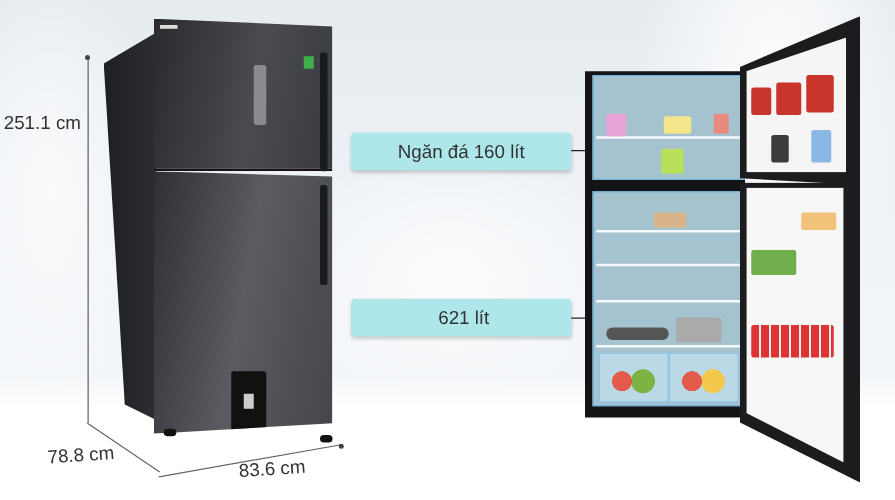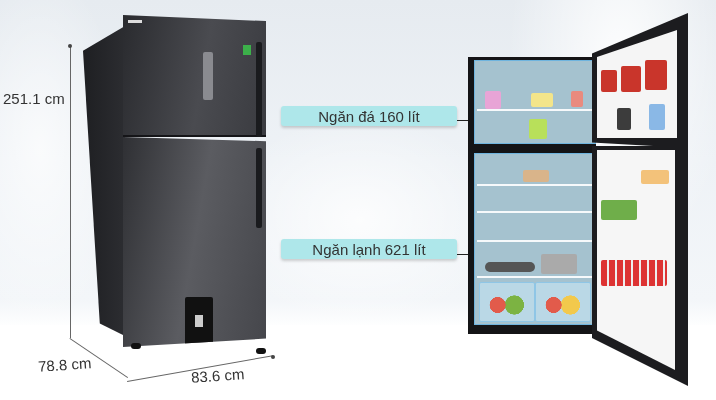--- a/index.html
+++ b/index.html
@@ -27,21 +27,21 @@
     clip-path:polygon(0 0,100% 2%,100% 96%,0 100%);}
   .handle{position:absolute;width:6px;background:#1a1b1e;border-radius:2px;}
   .panel{position:absolute;left:80px;top:37px;width:10px;height:48px;background:#8a8b90;border-radius:2px;}
   .logo{position:absolute;left:5px;top:5px;width:14px;height:3px;background:#ddd;}
   .badge-green{position:absolute;left:120px;top:30px;width:8px;height:10px;background:#3cb04a;}
   .dispenser{position:absolute;left:62px;top:160px;width:28px;height:50px;background:#111;border-radius:2px;}
   .dispenser .slot{position:absolute;left:10px;top:18px;width:8px;height:12px;background:#ccc;}
   .foot{position:absolute;width:10px;height:6px;background:#111;border-radius:3px;}
 
   
-  .callout{position:absolute;height:20px;background:#aee7ea;border-radius:3px;box-shadow:0 2px 3px rgba(0,0,0,.18);
+  .callout{position:absolute;height:30px;background:#aee7ea;border-radius:3px;box-shadow:0 2px 3px rgba(0,0,0,.18);
     display:flex;align-items:center;justify-content:center;font-size:15px;color:#333;}
   .callout b{font-weight:normal;margin-left:4px;}
   .c-line{position:absolute;height:1px;background:#222;}
   .c-dot{position:absolute;width:7px;height:7px;border-radius:50%;background:#111;}
 
   
   .open-body{position:absolute;left:468px;top:57px;width:128px;height:277px;background:#141416;}
   .freezer{position:absolute;left:474px;top:60px;width:120px;height:82px;background:rgba(190,225,240,.85);border:1px solid #6fb4de;}
   .fridge-comp{position:absolute;left:474px;top:153px;width:120px;height:170px;background:rgba(190,225,240,.85);border:1px solid #6fb4de;}
   .shelf{position:absolute;left:2px;right:2px;height:2px;background:rgba(255,255,255,.9);}
@@ -90,21 +90,20 @@
 </div>
 
 <div class="callout" style="left:281px;top:106px;width:176px;">
   <span>Ngăn đá</span>
   <b>160 lít</b>
 </div>
 <div class="c-line" style="left:457px;top:120px;width:46px;"></div>
 <div class="c-dot" style="left:501px;top:117px;"></div>
 
 <div class="callout" style="left:281px;top:239px;width:176px;">
-  <span>Ngăn lạnh</span>
   <b>621 lít</b>
 </div>
 <div class="c-line" style="left:457px;top:254px;width:46px;"></div>
 <div class="c-dot" style="left:501px;top:251px;"></div>
 
 <div>
   <div class="open-body"></div>
   <div class="freezer">
     <div class="shelf" style="top:48px;"></div>
     <div class="item" style="left:10px;top:30px;width:16px;height:18px;background:#e8a4d6;"></div>

